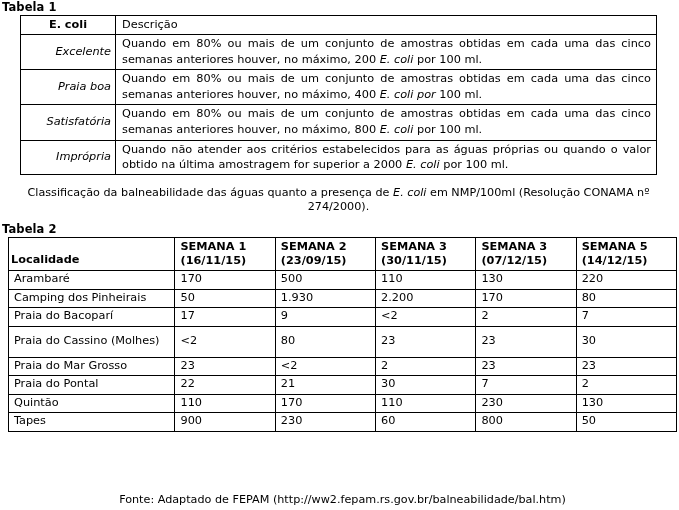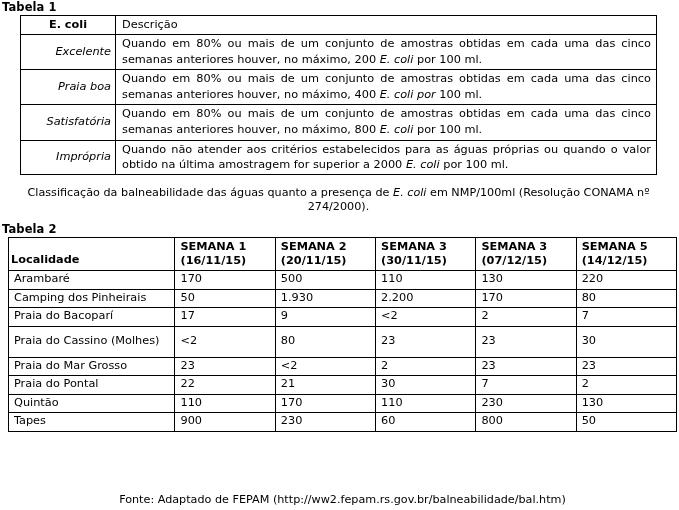--- a/index.html
+++ b/index.html
@@ -209,21 +209,21 @@
       </colgroup>
       <thead>
         <tr>
           <th class="loc-head">Localidade</th>
           <th>
             <span class="wk-line">SEMANA 1</span>
             <span class="wk-line">(16/11/15)</span>
           </th>
           <th>
             <span class="wk-line">SEMANA 2</span>
-            <span class="wk-line">(20/11/15)</span>
+            <span class="wk-line">(23/09/15)</span>
           </th>
           <th>
             <span class="wk-line">SEMANA 3</span>
             <span class="wk-line">(30/11/15)</span>
           </th>
           <th>
             <span class="wk-line">SEMANA 3</span>
             <span class="wk-line">(07/12/15)</span>
           </th>
           <th>

